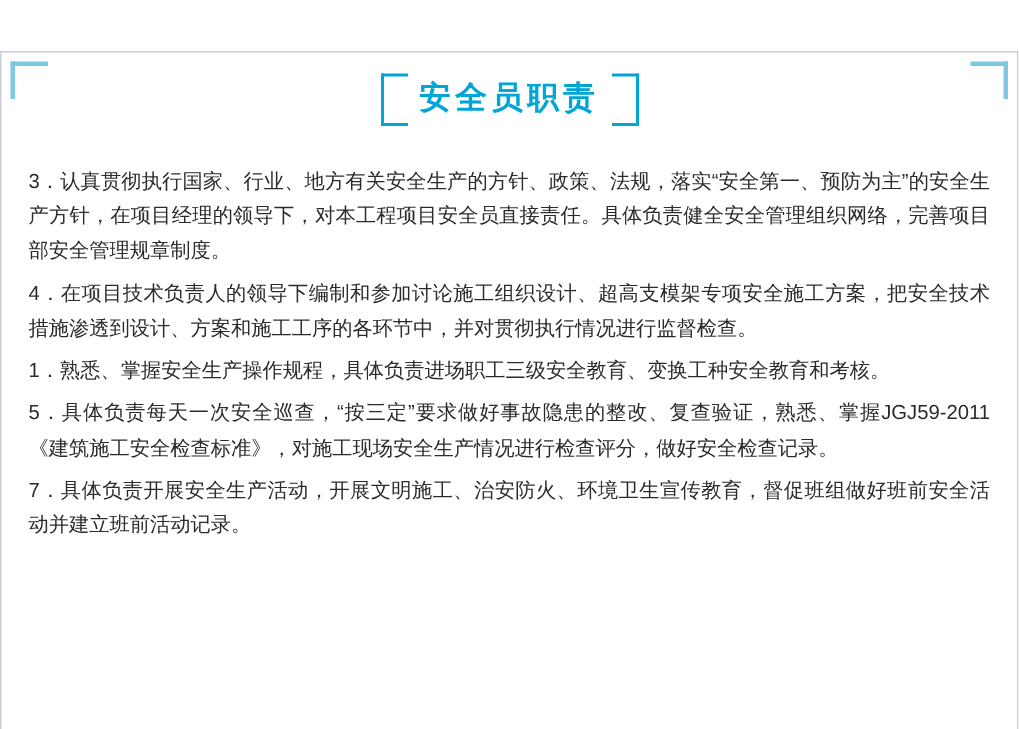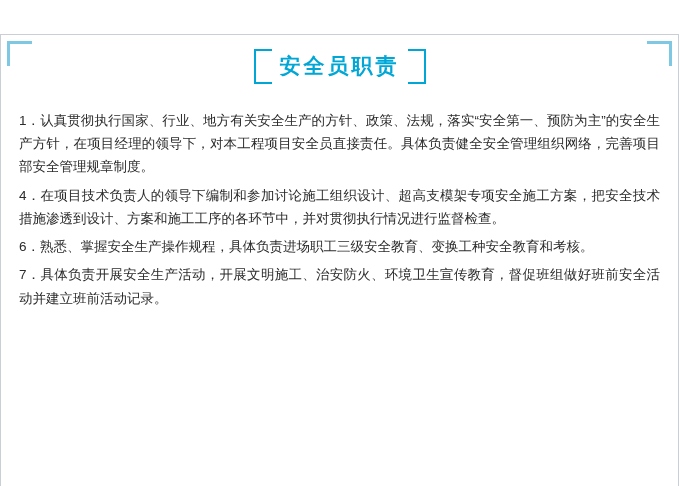--- a/index.html
+++ b/index.html
@@ -97,19 +97,20 @@
     <div class="title">
       <span class="tbar l-top"></span>
       <span class="tbar l-bot"></span>
       <span class="tbar r-top"></span>
       <span class="tbar r-bot"></span>
       <span>安全员职责</span>
     </div>
   </div>
 
   <div class="body-text">
-    <p class="para">1．认真贯彻执行国家、行业、地方有关安全生产的方针、政策、法规，落实“安全第一、预防为主”的安全生产方针，在项目经理的领导下，对本工程项目安全员直接责任。具体负责健全安全管理组织网络，完善项目部安全管理规章制度。</p>
+    <p class="para">3．认真贯彻执行国家、行业、地方有关安全生产的方针、政策、法规，落实“安全第一、预防为主”的安全生产方针，在项目经理的领导下，对本工程项目安全员直接责任。具体负责健全安全管理组织网络，完善项目部安全管理规章制度。</p>
     <p class="para">4．在项目技术负责人的领导下编制和参加讨论施工组织设计、超高支模架专项安全施工方案，把安全技术措施渗透到设计、方案和施工工序的各环节中，并对贯彻执行情况进行监督检查。</p>
-    <p class="para">6．熟悉、掌握安全生产操作规程，具体负责进场职工三级安全教育、变换工种安全教育和考核。</p>
+    <p class="para">1．熟悉、掌握安全生产操作规程，具体负责进场职工三级安全教育、变换工种安全教育和考核。</p>
+    <p class="para">5．具体负责每天一次安全巡查，“按三定”要求做好事故隐患的整改、复查验证，熟悉、掌握JGJ59-2011《建筑施工安全检查标准》，对施工现场安全生产情况进行检查评分，做好安全检查记录。</p>
     <p class="para">7．具体负责开展安全生产活动，开展文明施工、治安防火、环境卫生宣传教育，督促班组做好班前安全活动并建立班前活动记录。</p>
   </div>
 
 </div>
 
 </body></html>

